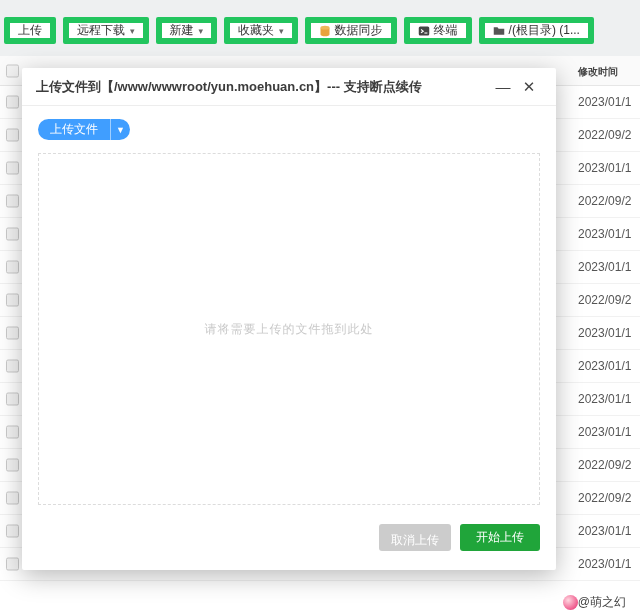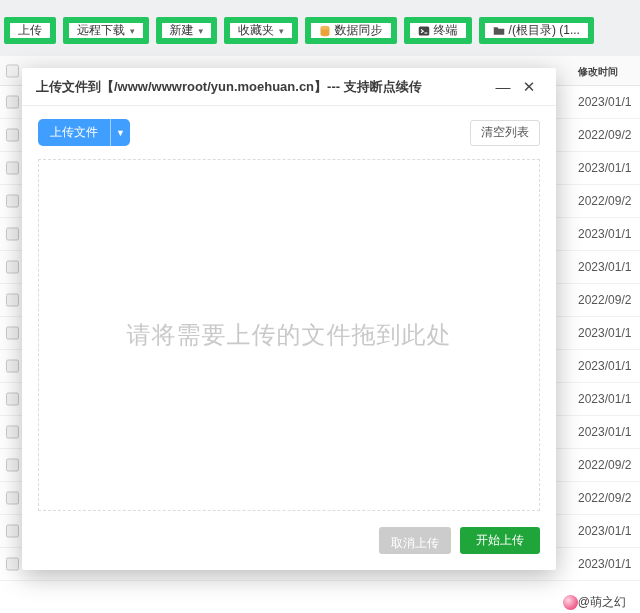--- a/index.html
+++ b/index.html
@@ -36,30 +36,30 @@
   .modal { position:absolute; left:22px; top:68px; width:534px; height:502px;
            background:#fff; border-radius:2px; box-shadow:0 6px 26px rgba(0,0,0,.28);
            display:flex; flex-direction:column; }
   .m-head { height:38px; flex:0 0 auto; display:flex; align-items:center;
             padding:0 14px; border-bottom:1px solid #ededed; }
   .m-title { font-size:13px; color:#3c3c3c; font-weight:bold; flex:1;
              white-space:nowrap; overflow:hidden; }
   .m-min, .m-close { width:26px; text-align:center; font-size:15px; color:#444;
                      cursor:pointer; line-height:38px; user-select:none; }
   .m-toolbar { flex:0 0 auto; display:flex; align-items:center; padding:13px 16px 9px; }
-  .split { display:flex; height:27px; border-radius:5px; overflow:hidden; cursor:pointer; }
+  .split { display:flex; height:21px; border-radius:11px; overflow:hidden; cursor:pointer; }
   .split-main { background:#409eff; color:#fff; font-size:12px; display:flex;
                 align-items:center; padding:0 12px; }
   .split-caret { background:#409eff; color:#fff; width:20px; display:flex; align-items:center;
                  justify-content:center; border-left:1px solid rgba(255,255,255,.5); font-size:9px; }
   .clear-btn { margin-left:auto; height:26px; background:#fff; border:1px solid #dcdcdc;
                border-radius:3px; color:#555; font-size:12px; padding:0 10px; cursor:pointer; }
   .dropzone { margin:4px 16px 0; height:352px; border:1px dashed #dcdcdc;
               display:flex; align-items:center; justify-content:center; }
-  .drop-text { font-size:24px; color:#c9c9c9; letter-spacing:1px; }
+  .drop-text { font-size:12px; color:#c9c9c9; letter-spacing:1px; }
   .m-footer { flex:1; display:flex; justify-content:flex-end; align-items:center;
               gap:9px; padding:0 16px; }
   .btn-cancel { background:#ccc; color:#fff; border:none; border-radius:3px;
                 font-size:12px; height:27px; padding:8px 12px; cursor:default; }
   .btn-start { background:#20a53a; color:#fff; border:none; border-radius:3px;
                font-size:12px; height:27px; padding:0 16px; cursor:pointer; }
 
   
   .watermark { position:absolute; right:14px; bottom:2px; display:flex; align-items:center;
                gap:0; font-size:12px; color:#444; }
@@ -191,21 +191,20 @@
     <span class="m-close">✕</span>
   </div>
 
   <div class="m-toolbar">
     <div class="split">
       <span class="split-main">上传文件</span>
       <span class="split-caret">
           <span>▼</span>
         </span>
     </div>
-    <button class="clear-btn">清空列表</button>
   </div>
 
   <div class="dropzone">
     <span class="drop-text">请将需要上传的文件拖到此处</span>
   </div>
 
   <div class="m-footer">
     <button class="btn-cancel">取消上传</button>
     <button class="btn-start">开始上传</button>
   </div>

